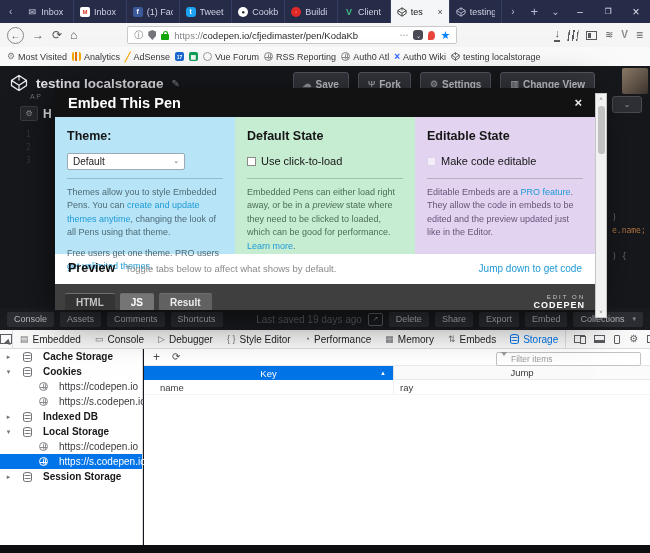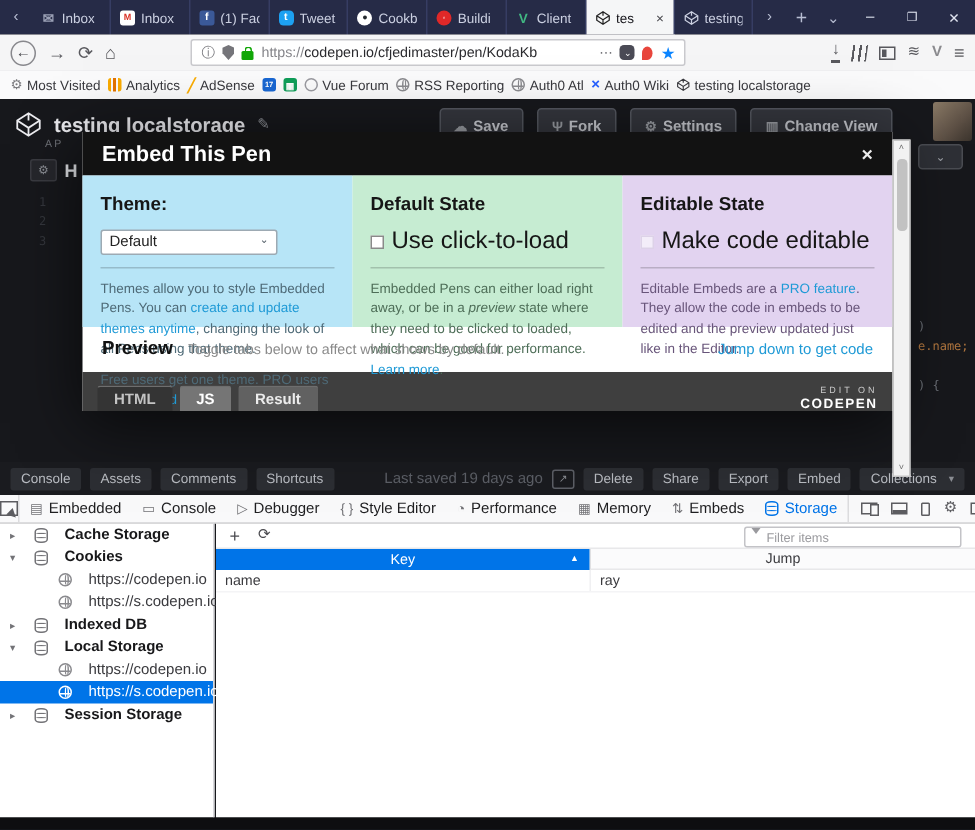--- a/index.html
+++ b/index.html
@@ -71,29 +71,29 @@
   .hletter{color:#e0e2e6;font-size:12px;font-weight:bold;}
   #linenos{position:absolute;left:26px;top:62px;font-family:"DejaVu Sans Mono",monospace;font-size:8px;color:#34363c;line-height:13px;}
   #rcode{position:absolute;left:612px;top:145px;font-family:"DejaVu Sans Mono",monospace;font-size:8px;color:#6b6f76;line-height:13px;white-space:pre;}
   #rcode .orange{color:#b0763f;}
   #collapsebtn{position:absolute;left:612px;top:30px;width:28px;height:15px;background:#2e3036;border:1px solid #4a4c52;border-radius:3px;color:#9a9da3;font-size:8px;display:flex;align-items:center;justify-content:center;}
 
   
   #modal{position:absolute;left:55px;top:88px;width:540px;background:#fff;z-index:5;box-shadow:0 8px 40px rgba(0,0,0,.65);}
   .m-head{height:29px;background:#121212;display:flex;align-items:center;padding:0 13px;color:#fff;font-size:14.5px;font-weight:bold;}
   .m-x{margin-left:auto;color:#ececec;font-size:13px;font-weight:bold;}
-  .m-cols{display:flex;height:101px;}
+  .m-cols{display:flex;height:137px;}
   .m-col{width:180px;padding:10px 12px;box-sizing:border-box;font-size:9px;line-height:1.5;}
   .col-theme{background:#b7e5f7;color:#4e6a77;}
   .col-default{background:#c6ecd2;color:#4e6e58;}
   .col-edit{background:#e2d3f0;color:#68557a;}
   .m-col h3{margin:0 0 7px;font-size:12.5px;color:#161616;}
   .m-select{width:118px;height:17px;background:#fff;border:1px solid #9daab3;border-radius:2px;font-size:10px;color:#222;display:flex;align-items:center;padding:0 5px;box-sizing:border-box;}
   .m-select .chev{margin-left:auto;font-size:7px;color:#55606a;}
-  .cbrow{display:flex;align-items:center;gap:5px;font-size:16px;color:#161616;height:17px;}
+  .cbrow{display:flex;align-items:center;gap:5px;font-size:11px;color:#161616;height:17px;}
   .cb{width:9px;height:9px;background:#fff;border:1px solid #8a8a8a;box-sizing:border-box;flex:none;}
   .cb.dis{border-color:#ddd2e8;background:rgba(255,255,255,.6);}
   .m-hr{border:none;border-top:1px solid rgba(0,0,0,.18);margin:8px 0 7px;}
   .m-col p{margin:0 0 7px;}
   .mlink{color:#1f9ad6;cursor:pointer;}
   .m-preview{height:30px;display:flex;align-items:baseline;padding:7px 13px 0;box-sizing:border-box;}
   .pv-h{font-size:12.5px;font-weight:bold;color:#111;}
   .pv-note{font-size:9.5px;color:#8a8a8a;margin-left:10px;}
   .pv-link{margin-left:auto;font-size:10px;color:#1f9ad6;}
   .m-dark{height:26px;background:#3f3f3f;display:flex;align-items:flex-end;padding-left:10px;overflow:hidden;}
@@ -150,21 +150,21 @@
   .refresh{font-size:10px;line-height:1;}
   .filterwrap{margin-left:auto;position:relative;}
   .filterwrap input{width:126px;height:12px;font-size:8.5px;border:1px solid #c3c3c7;border-radius:2px;padding:0 3px 0 14px;color:#333;font-family:"Liberation Sans",sans-serif;}
   .filterwrap input::placeholder{color:#9a9a9e;}
   .funnel{position:absolute;left:5px;top:4px;width:0;height:0;border-left:3px solid transparent;border-right:3px solid transparent;border-top:4px solid #9a9a9e;}
   .thead{display:flex;height:14px;}
   .th-key{width:249px;background:#0074e8;color:#fff;font-size:9.5px;display:flex;align-items:center;justify-content:center;position:relative;}
   .th-key .sort{position:absolute;right:7px;font-size:6px;}
   .th-val{flex:1;background:#fbfbfc;border-left:1px solid #e0e0e2;border-bottom:1px solid #e8e8ea;color:#3a3a3e;font-size:9.5px;display:flex;align-items:center;justify-content:center;}
   .drow{display:flex;height:14px;font-size:9.5px;color:#3a3a3e;border-bottom:1px solid #f4f4f6;}
-  .td-key{width:249px;display:flex;align-items:center;padding-left:6px;box-sizing:border-box;}
+  .td-key{width:249px;display:flex;align-items:center;padding-left:16px;box-sizing:border-box;}
   .td-val{flex:1;display:flex;align-items:center;padding-left:6px;border-left:1px solid #f0f0f2;}
 
   
   #strip{top:545px;height:8px;background:#0e0e10;z-index:7;}
   #striptext{position:absolute;left:275px;top:545px;width:372px;overflow:hidden;font-family:"DejaVu Sans Mono",monospace;font-size:6.5px;color:#97979c;white-space:nowrap;letter-spacing:.4px;}
   #stripblue{position:absolute;left:172px;top:547px;width:16px;height:4px;background:#2f7de1;}
 </style>
 </head>
 <body>
 

